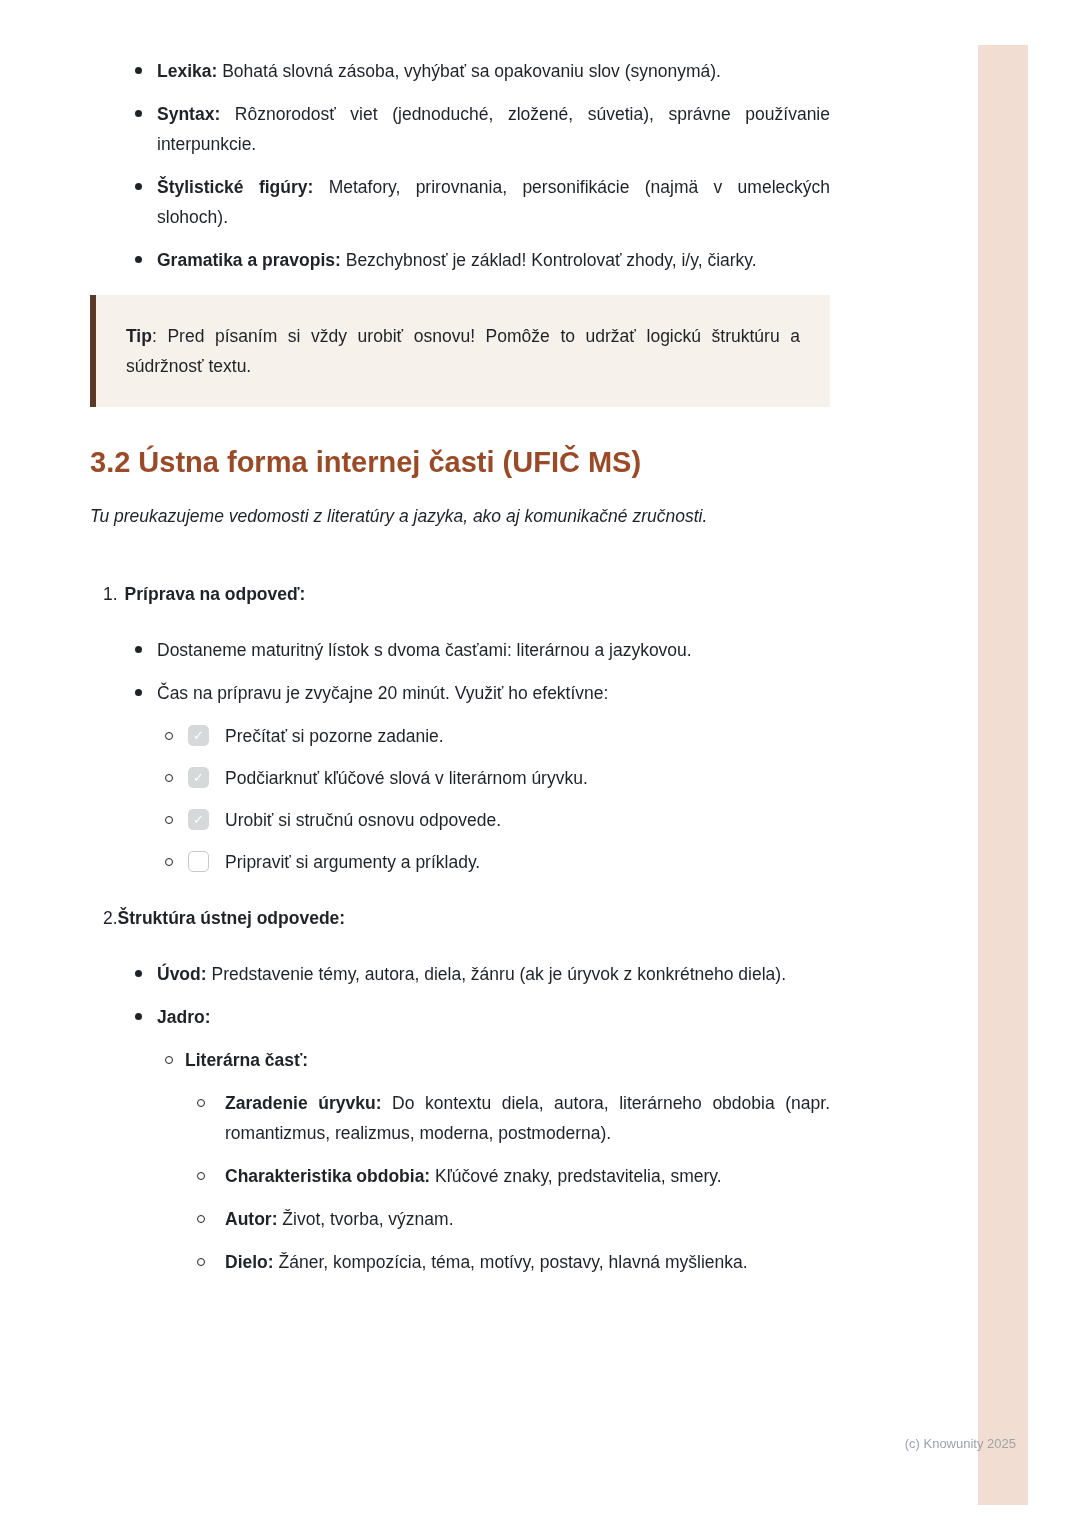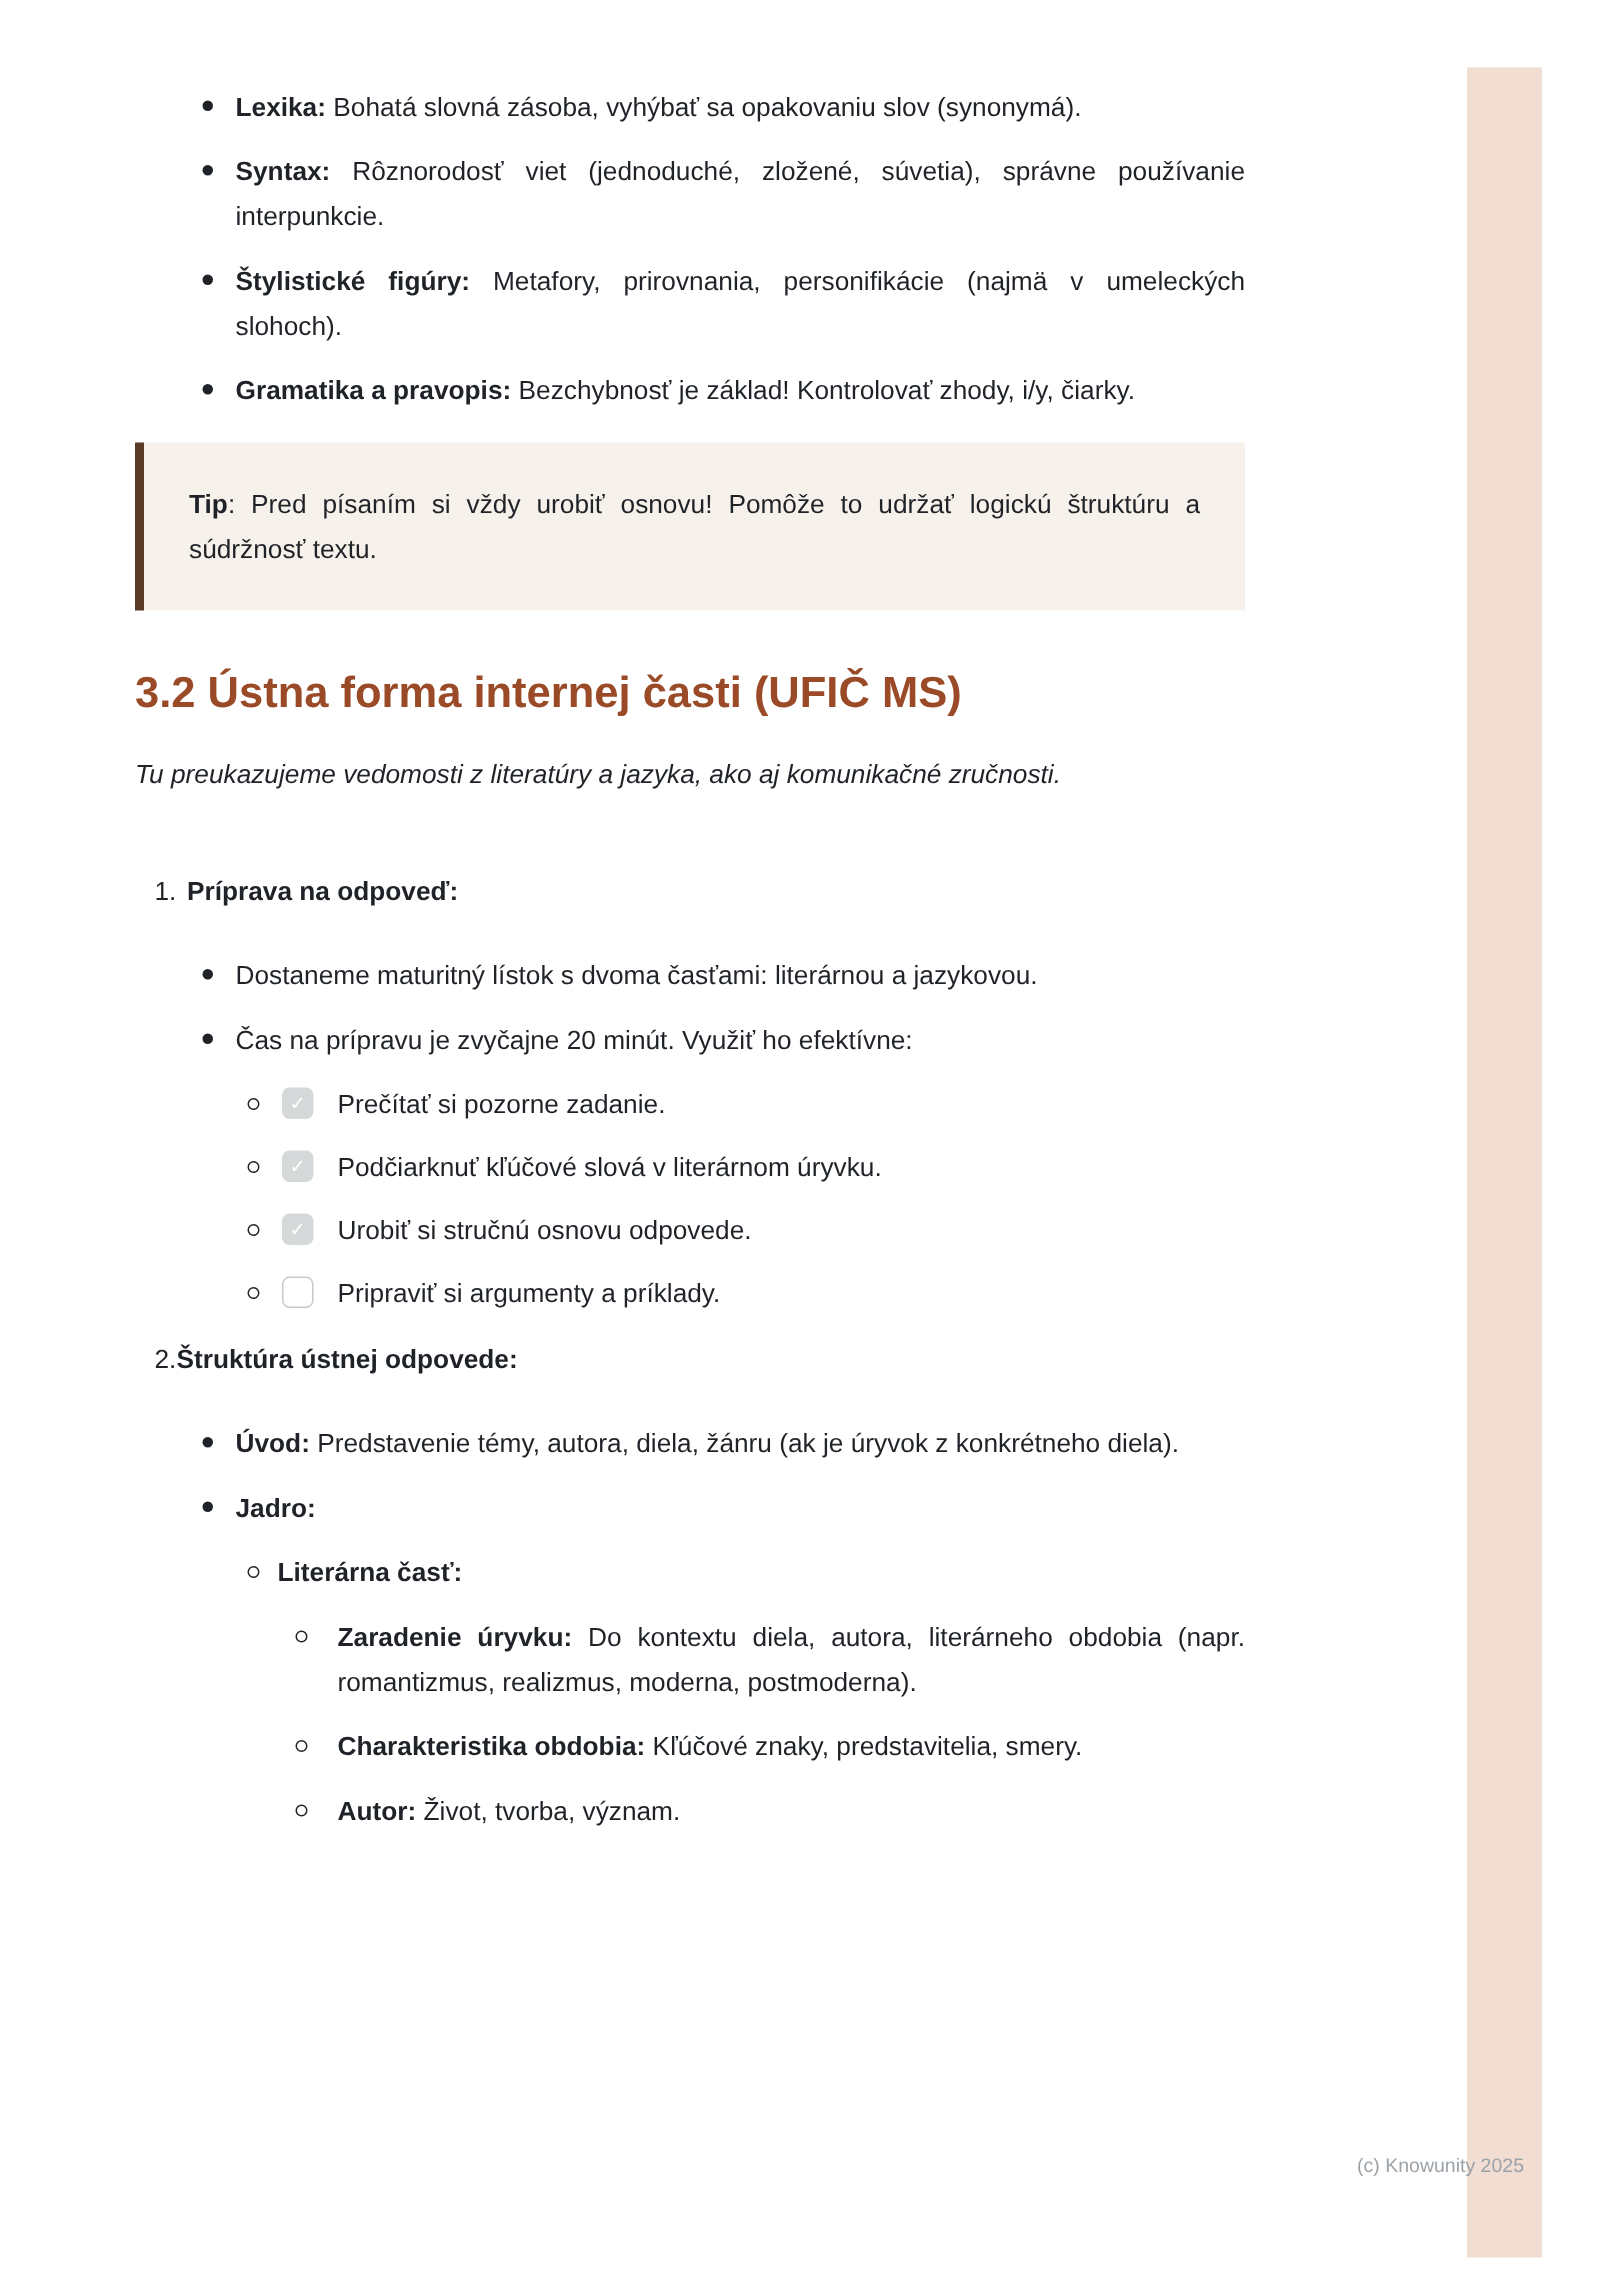--- a/index.html
+++ b/index.html
@@ -38,21 +38,21 @@
   .numrow .num{margin-right:7px;}
   .group{margin-top:26px;}
   .checklist{margin-top:10px;}
   .checklist .li{margin-bottom:12px;}
   .checkbox{flex:none;width:21px;height:21px;border-radius:5px;margin:4px 16px 0 0;
       display:flex;align-items:center;justify-content:center;box-sizing:border-box;}
   .checkbox.checked{background:var(--checkbox-checked-bg);}
   .checkbox.checked .check-glyph{color:#ffffff;font-size:13px;line-height:1;font-weight:700;}
   .checkbox.unchecked{background:#ffffff;border:1.5px solid var(--checkbox-border);}
   .nested{margin-top:4px;}
-  .numrow2{margin:14px 0 0 13px;}
+  .numrow2{margin:26px 0 0 13px;}
   .footer{position:absolute;top:1436px;right:64px;font-size:13px;color:var(--footer-text);z-index:2;}
 </style>
 </head>
 <body>
 
 <div class="page">
   <div class="stripe"></div>
 
   <div class="content">
 
@@ -155,18 +155,22 @@
         <div class="txt"><b>Zaradenie úryvku:</b> <span>Do kontextu diela, autora, literárneho obdobia (napr. romantizmus, realizmus, moderna, postmoderna).</span></div>
       </div>
       <div class="li">
         <span class="marker hollow m28"></span>
         <div class="txt"><b>Charakteristika obdobia:</b> <span>Kľúčové znaky, predstavitelia, smery.</span></div>
       </div>
       <div class="li">
         <span class="marker hollow m28"></span>
         <div class="txt"><b>Autor:</b> <span>Život, tvorba, význam.</span></div>
       </div>
+      <div class="li">
+        <span class="marker hollow m28"></span>
+        <div class="txt"><b>Dielo:</b> <span>Žáner, kompozícia, téma, motívy, postavy, hlavná myšlienka.</span></div>
+      </div>
     </div>
 
   </div>
 
   <div class="footer">(c) Knowunity 2025</div>
 </div>
 
 </body></html>

